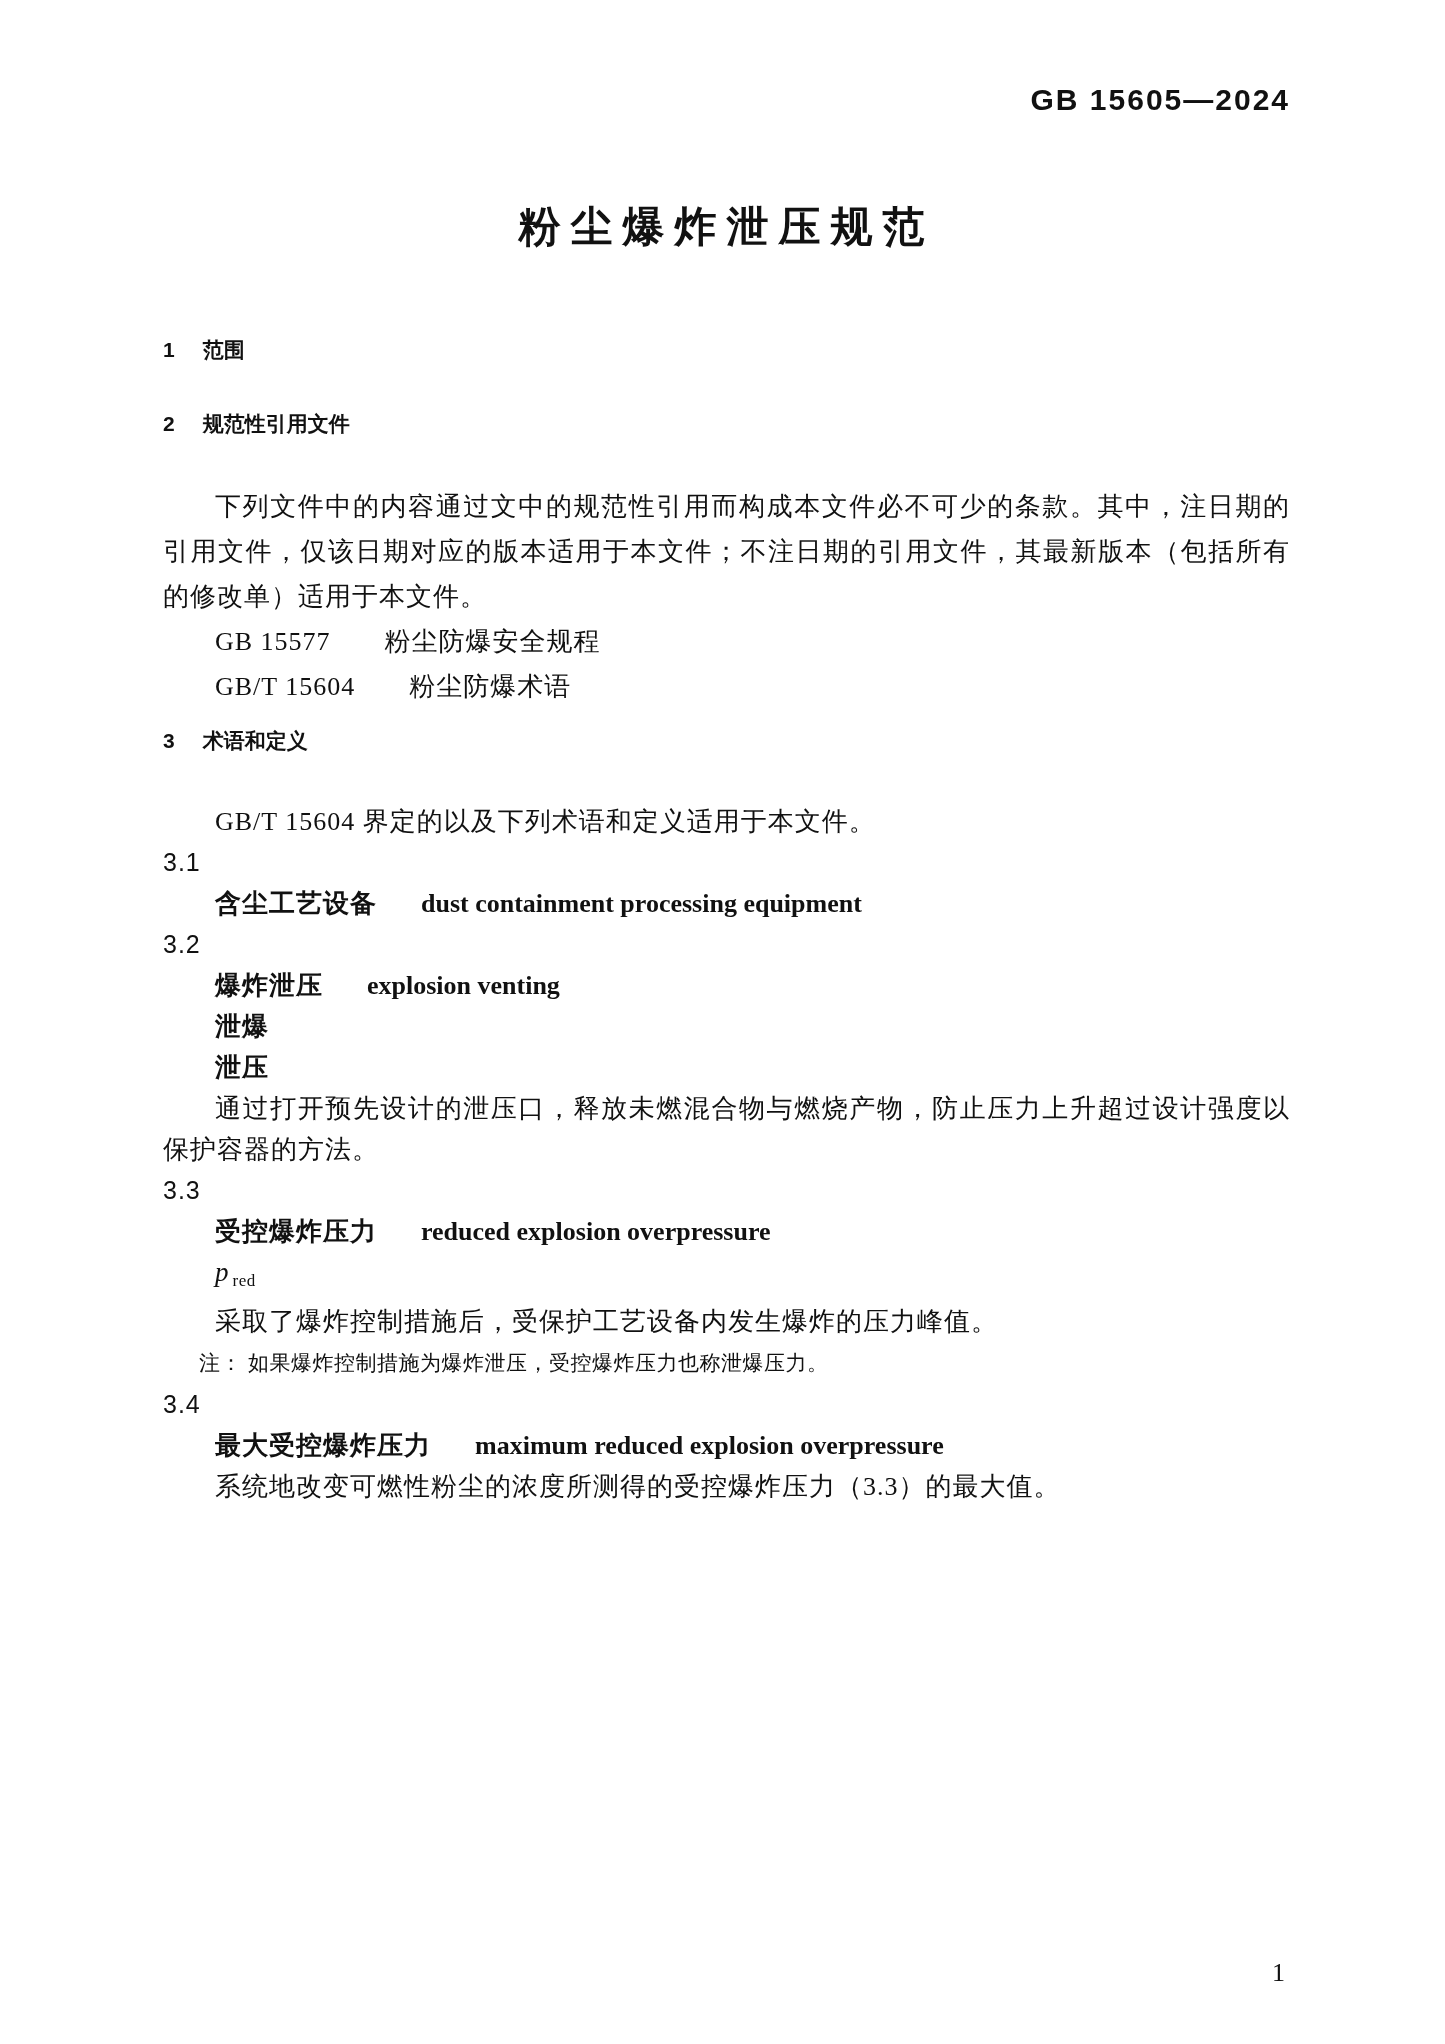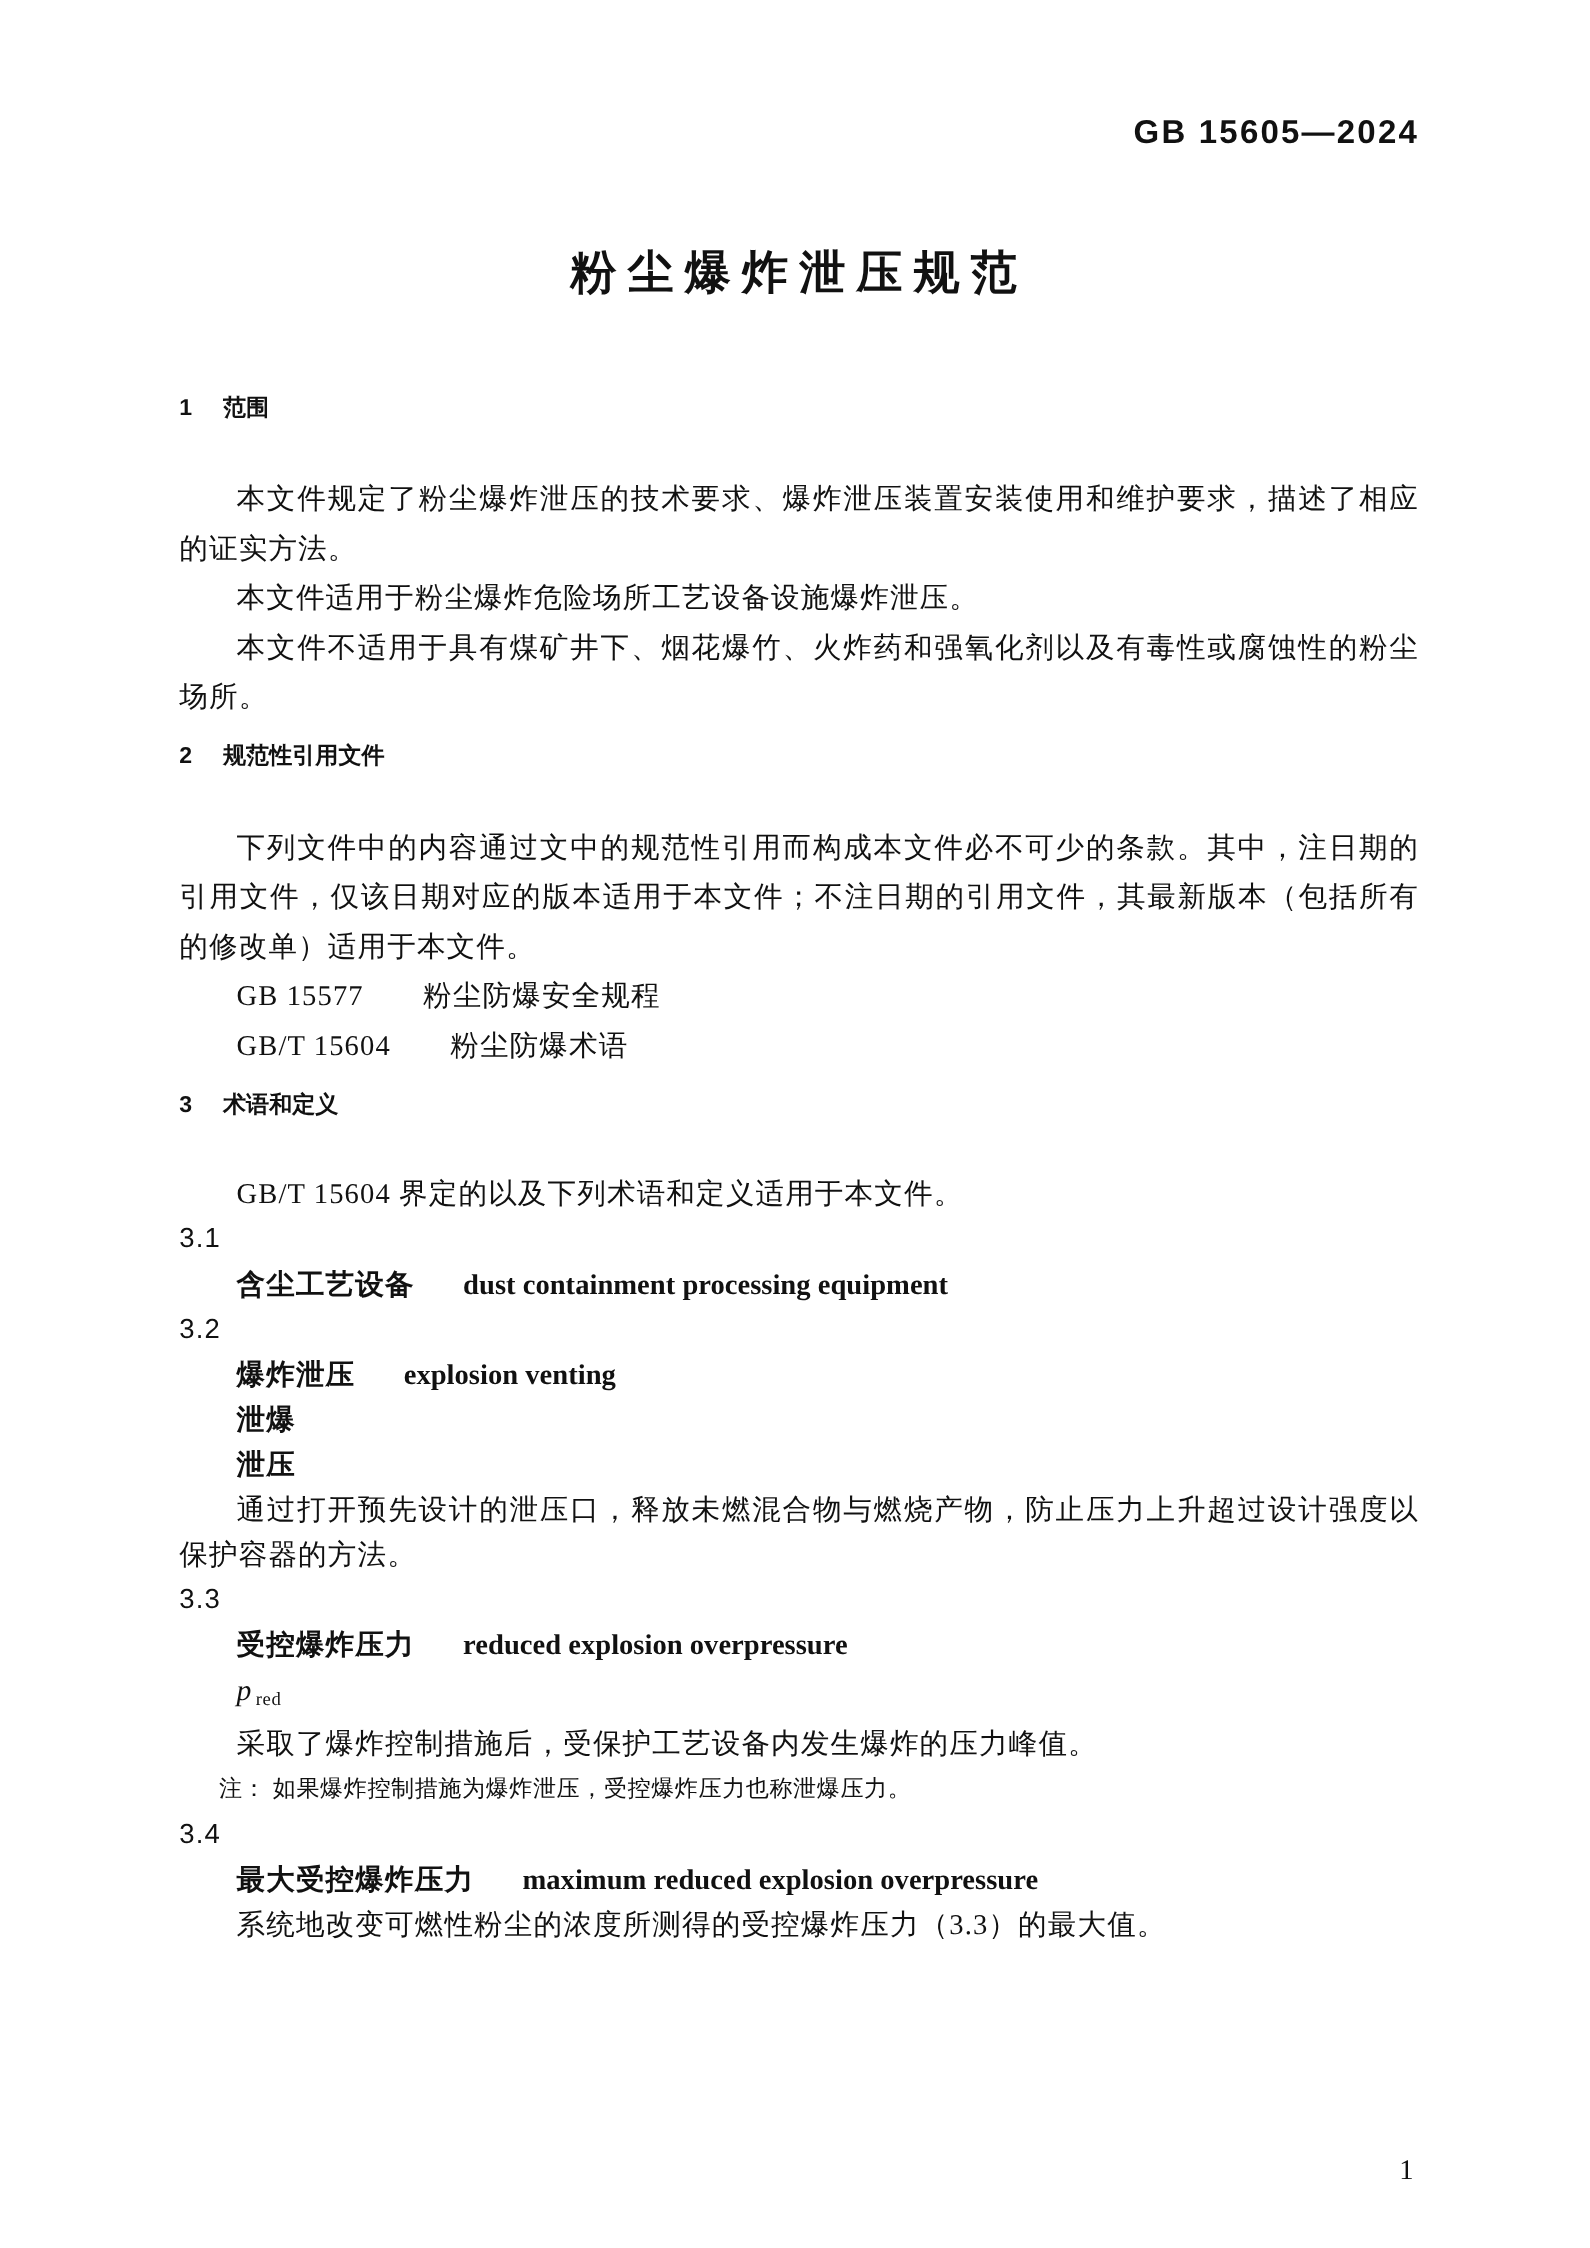--- a/index.html
+++ b/index.html
@@ -8,21 +8,21 @@
     width:1445px; height:2044px;
     margin:0 auto;
     background:#ffffff;
     color:#111111;
     font-family:"Liberation Serif","DejaVu Serif",serif;
     overflow:hidden;
   }
   .content {
     position:absolute;
     left:163px; right:155px; top:0;
-    padding-top:105px;
+    padding-top:84px;
   }
   .std-code {
     text-align:right;
     font-family:"Liberation Sans","DejaVu Sans",sans-serif;
     font-weight:bold;
     font-size:30px;
     line-height:32px;
     letter-spacing:2px;
   }
   .doc-title {
@@ -105,25 +105,20 @@
 <div class="page">
   <div class="content">
 
     <div class="std-code">GB 15605—2024</div>
 
     <div class="doc-title">粉尘爆炸泄压规范</div>
 
     <div class="sec-heading first">
       <span class="sec-num">1</span><span>范围</span>
     </div>
-    <div class="body-text">
-      <p class="para">本文件规定了粉尘爆炸泄压的技术要求、爆炸泄压装置安装使用和维护要求，描述了相应的证实方法。</p>
-      <p class="para">本文件适用于粉尘爆炸危险场所工艺设备设施爆炸泄压。</p>
-      <p class="para">本文件不适用于具有煤矿井下、烟花爆竹、火炸药和强氧化剂以及有毒性或腐蚀性的粉尘场所。</p>
-    </div>
 
     <div class="sec-heading">
       <span class="sec-num">2</span><span>规范性引用文件</span>
     </div>
     <div class="body-text">
       <p class="para">下列文件中的内容通过文中的规范性引用而构成本文件必不可少的条款。其中，注日期的引用文件，仅该日期对应的版本适用于本文件；不注日期的引用文件，其最新版本（包括所有的修改单）适用于本文件。</p>
       <p class="ref-line">GB 15577　　粉尘防爆安全规程</p>
       <p class="ref-line">GB/T 15604　　粉尘防爆术语</p>
     </div>
 

